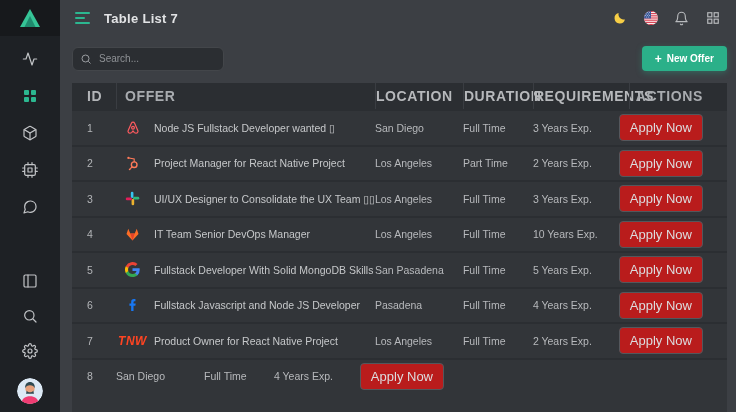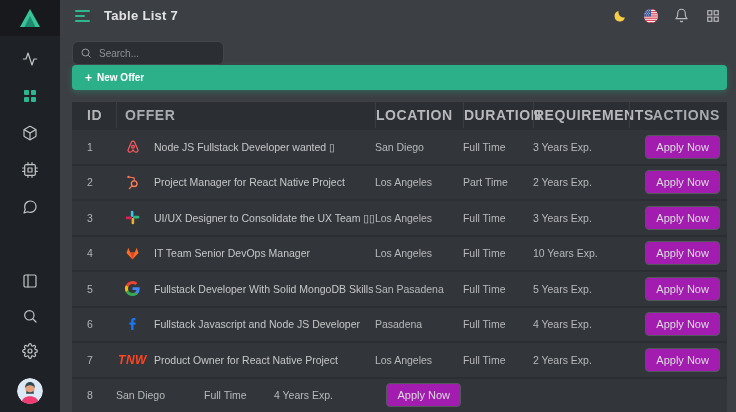--- a/index.html
+++ b/index.html
@@ -20,21 +20,21 @@
   .main { flex:1; display:flex; flex-direction:column; }
   .topbar { height:36px; display:flex; align-items:center; padding:0 26px 0 15px; }
   .hamburger { display:flex; flex-direction:column; gap:3px; margin-right:14px; cursor:pointer; }
   .hamburger i { display:block; height:2px; width:15px; background:#2cb790; border-radius:1px; }
   .hamburger i:nth-child(2) { width:10px; }
   .page-title { color:#e2e3e5; font-size:13px; font-weight:700; letter-spacing:.3px; }
   .top-icons { margin-left:auto; display:flex; align-items:center; gap:15px; }
   .top-icon { width:16px; height:16px; display:flex; align-items:center; justify-content:center; cursor:pointer; }
 
   .content { flex:1; padding:10px 20px 0 12px; display:flex; flex-direction:column; }
-  .toolbar { display:flex; justify-content:space-between; margin-bottom:12px;flex-direction:column; }
+  .toolbar { display:flex; align-items:center; justify-content:space-between; margin-bottom:12px; }
   .search-wrap { position:relative; }
   .search-wrap svg { position:absolute; left:8px; top:6px; stroke:#9a9da1; fill:none; stroke-width:2; }
   .search-input { width:152px; height:24px; background:#2b2e32; border:1px solid #43464a; border-radius:6px;
                   color:#c6c8ca; font-size:10px; padding:0 8px 0 26px; outline:none; font-family:"Liberation Sans",sans-serif; }
   .search-input::placeholder { color:#8f9296; }
   .btn-new { background:#2bb089; border:none; color:#fff; font-size:10px; font-weight:600; padding:7px 13px;
              border-radius:4px; cursor:pointer; display:flex; align-items:center; gap:5px; box-shadow:0 2px 6px rgba(43,176,137,.35);
              font-family:"Liberation Sans",sans-serif; }
   .btn-new .plus { font-size:12px; font-weight:700; line-height:8px; }
 
@@ -44,23 +44,23 @@
            color:#a9acb0; letter-spacing:.6px; text-transform:uppercase; }
   .thead > div { border-left:1px solid #3a3d42; height:100%; display:flex; align-items:center; }
   .thead > div:first-child { border-left:none; }
   .trow { display:flex; align-items:center; height:35.5px; border-top:2px solid #2b2e32; font-size:10.5px; color:#c6c8ca; }
   .c-id { width:44px; padding-left:15px; flex-shrink:0; color:#b3b5b8; }
   .c-offer { flex:1; display:flex; align-items:center; gap:13px; padding-left:8px; min-width:0; }
   .c-offer .co-icon { width:17px; height:17px; display:flex; align-items:center; justify-content:center; flex-shrink:0; }
   .c-loc { width:88px; flex-shrink:0; color:#b7b9bc; }
   .c-dur { width:70px; flex-shrink:0; color:#b7b9bc; }
   .c-req { width:96px; flex-shrink:0; color:#b7b9bc; }
-  .c-act { width:98px; flex-shrink:0; display:flex; justify-content:flex-end; padding-right:7px; }
+  .c-act { width:98px; flex-shrink:0; display:flex; justify-content:flex-end; padding-right:24px; }
   .thead .c-act { color:#a9acb0; }
-  .btn-apply { background:#a21caf; border:1px solid #54575c; color:#dcdddf; font-size:11px; padding:5px 10px;
+  .btn-apply { background:#b91c1c; border:1px solid #54575c; color:#dcdddf; font-size:13px; padding:5px 10px;
                border-radius:4px; cursor:pointer; font-family:"Liberation Sans",sans-serif; white-space:nowrap; }
   .offer-text { white-space:nowrap; overflow:hidden; text-overflow:ellipsis; }
   .tnw-logo { color:#ff4422; font-weight:800; font-size:12px; font-style:italic; letter-spacing:.5px; }
 </style>
 </head>
 <body>
 
 <div class="sidebar">
   <div class="logo-block">
     <svg width="22" height="20" viewBox="0 0 22 20">

